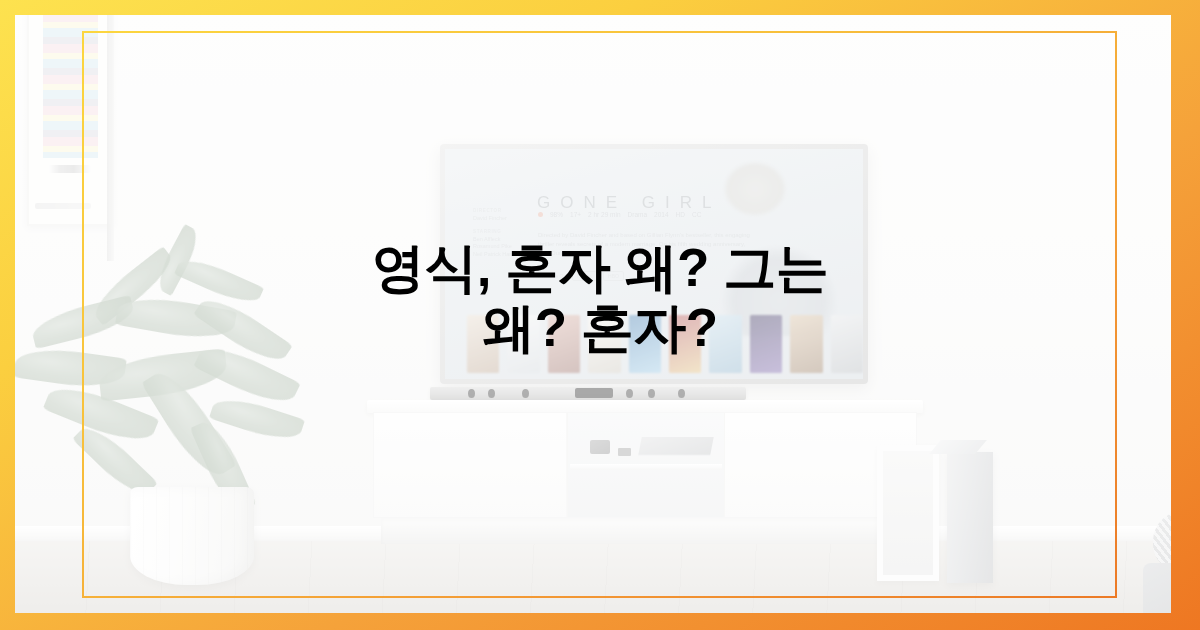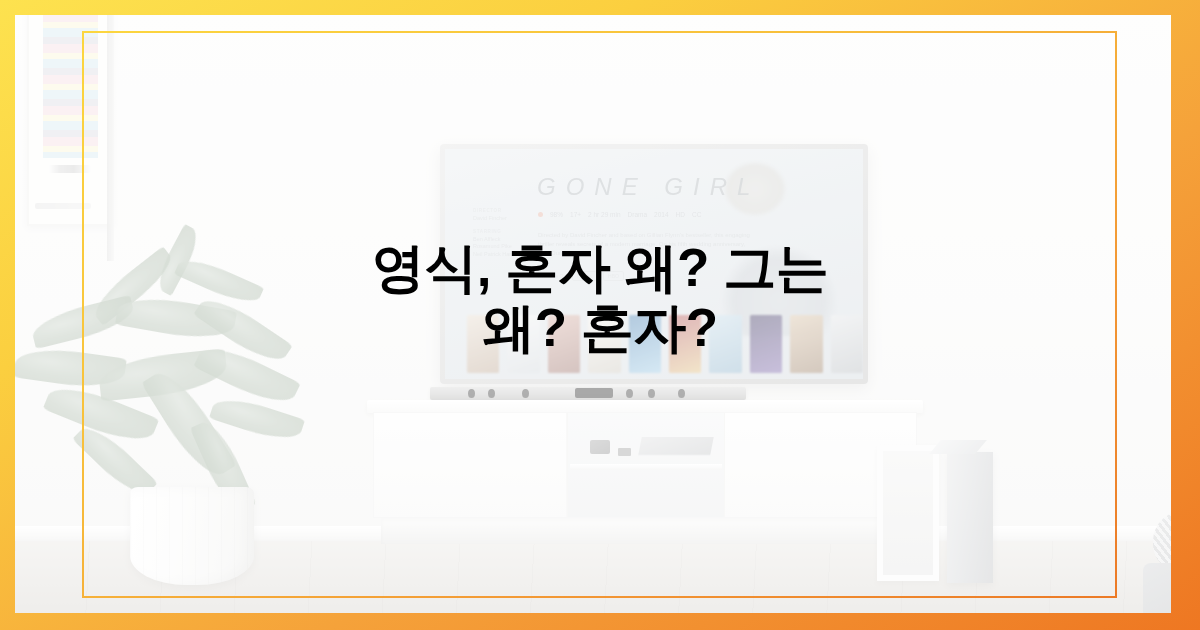--- a/index.html
+++ b/index.html
@@ -130,26 +130,25 @@
   }
   .tv-hero-figure {
     position:absolute; right:-10px; top:2px; width:180px; height:185px;
     background:
       radial-gradient(ellipse 46px 40px at 62px 38px, #D9D9D6 0%, #CFCFCB 58%, transparent 70%),
       radial-gradient(ellipse 82px 78px at 86px 150px, #C9CFD4 0%, #C0C7CD 55%, transparent 72%);
     filter:blur(1.6px);
     opacity:.92;
   }
   .tv-title {
-    position:absolute; left:92px; top:24px;
-    font-size:24px; letter-spacing:10px; font-weight:400;
+    position:absolute; left:92px; top:44px;
+    font-size:17px; letter-spacing:10px; font-weight:400;
     color:#9AA0A5; opacity:.72;
     filter:blur(.35px);
     white-space:nowrap;
-    font-style:italic;
   }
   .tv-meta-row {
     position:absolute; left:93px; top:62px;
     display:flex; align-items:center; gap:7px;
     font-size:6.5px; color:#A9AEB2; opacity:.62;
     filter:blur(.35px); white-space:nowrap;
   }
   .tv-meta-dot { width:5px;height:5px;border-radius:50%;background:#E36D4A;opacity:.75; }
   .tv-credit-col {
     position:absolute; left:28px; top:58px;

